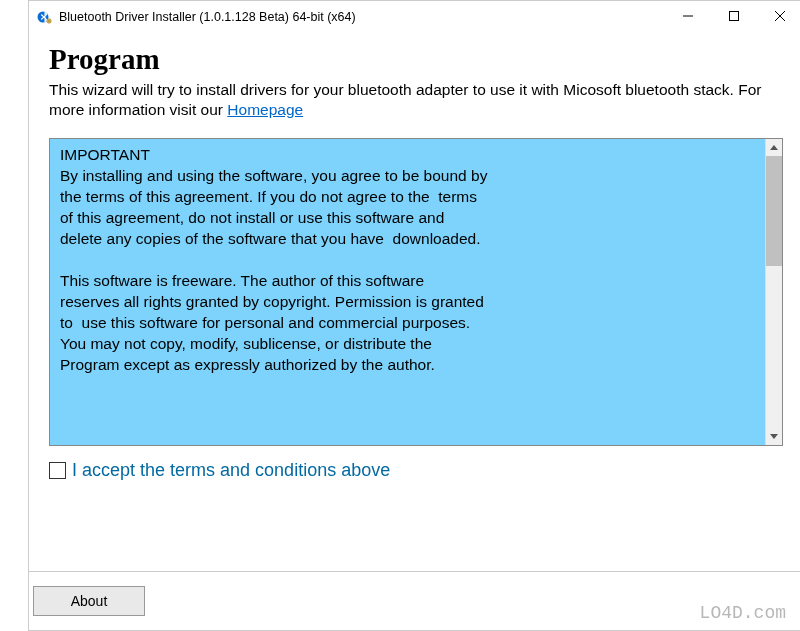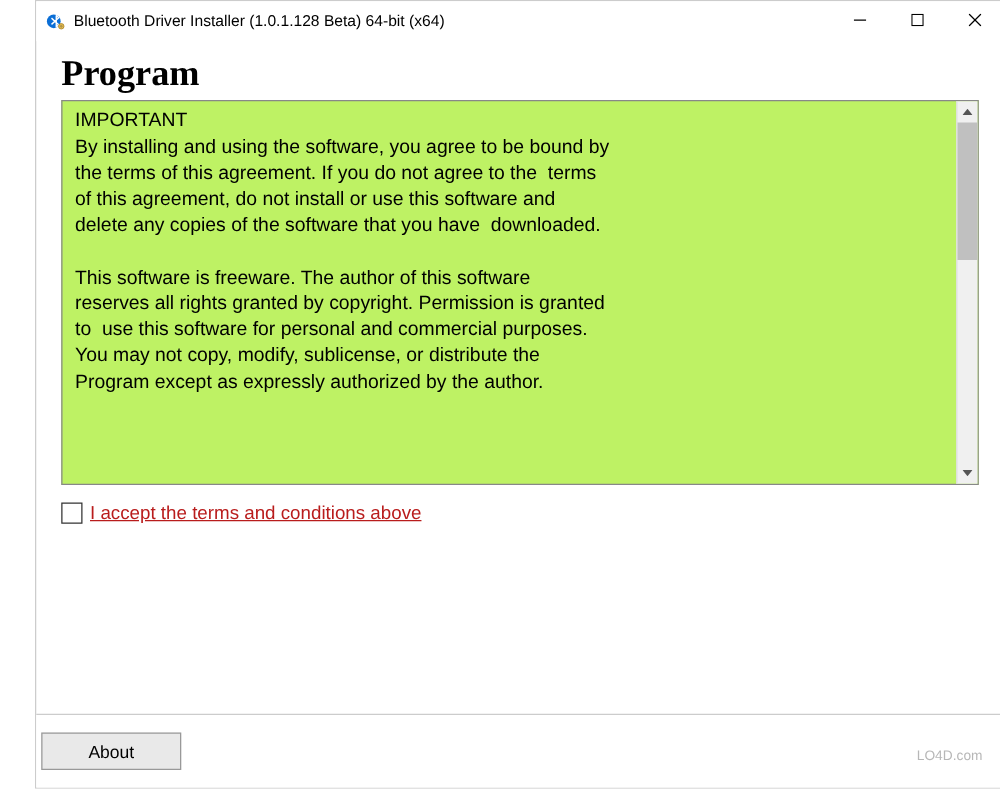--- a/index.html
+++ b/index.html
@@ -85,21 +85,21 @@
     .intro-text a {
       color: #0066cc;
       text-decoration: underline;
     }
     .license-box {
       border: 1px solid #888;
       height: 308px;
       display: flex;
       position: relative;
       margin-bottom: 14px;
-      background: #bef264;
+      background: #7dd3fc;
     }
     .license-text-area {
       flex: 1;
       padding: 6px 10px;
       font-size: 15.5px;
       line-height: 1.35;
       color: #000;
       overflow: hidden;
       white-space: pre-wrap;
     }
@@ -137,23 +137,22 @@
       margin-bottom: 10px;
     }
     .checkbox {
       width: 17px;
       height: 17px;
       border: 1px solid #333;
       background: #fff;
       cursor: pointer;
     }
     .accept-label {
-      font-size: 15px;
-      color: #b91c1c;
-      text-decoration: underline;
+      font-size: 18px;
+      color: #0369a1;
     }
     .button-bar {
       border-top: 1px solid #ccc;
       padding: 14px 4px;
       display: flex;
       align-items: center;
       background: #ffffff;
     }
     .btn {
       height: 30px;
@@ -173,26 +172,27 @@
       cursor: default;
     }
     .btn-spacer {
       flex: 1;
     }
     .btn-gap {
       width: 12px;
     }
     .watermark {
       position: absolute;
-      bottom: 20px;
+      bottom: 8px;
       right: 14px;
-      font-size: 11px;
+      font-size: 18px;
       color: #999;
       opacity: 0.7;
       pointer-events: none;
+      font-family: Liberation Mono, monospace;
     }
   </style>
 </head>
 <body>
 
 <div class="window">
   <div class="titlebar">
     <span class="titlebar-icon">
       <svg viewBox="0 0 16 16">
         <circle cx="6" cy="8" r="5.5" fill="#0a6ed6"></circle>
@@ -217,20 +217,23 @@
         <svg viewBox="0 0 10 10">
             <line x1="0" y1="0" x2="10" y2="10" stroke="#000" stroke-width="1"></line>
             <line x1="10" y1="0" x2="0" y2="10" stroke="#000" stroke-width="1"></line>
           </svg>
       </button>
     </div>
   </div>
 
   <div class="content">
     <div class="heading">Program</div>
+    <div class="intro-text">
+      <span>This wizard will try to install drivers for your bluetooth adapter to use it with Micosoft bluetooth stack.   For more information visit our </span><a href="#">Homepage</a>
+    </div>
 
     <div class="license-box">
       <div class="license-text-area">IMPORTANT
 By installing and using the software, you agree to be bound by
 the terms of this agreement. If you do not agree to the  terms
 of this agreement, do not install or use this software and
 delete any copies of the software that you have  downloaded.
 
 This software is freeware. The author of this software
 reserves all rights granted by copyright. Permission is granted

